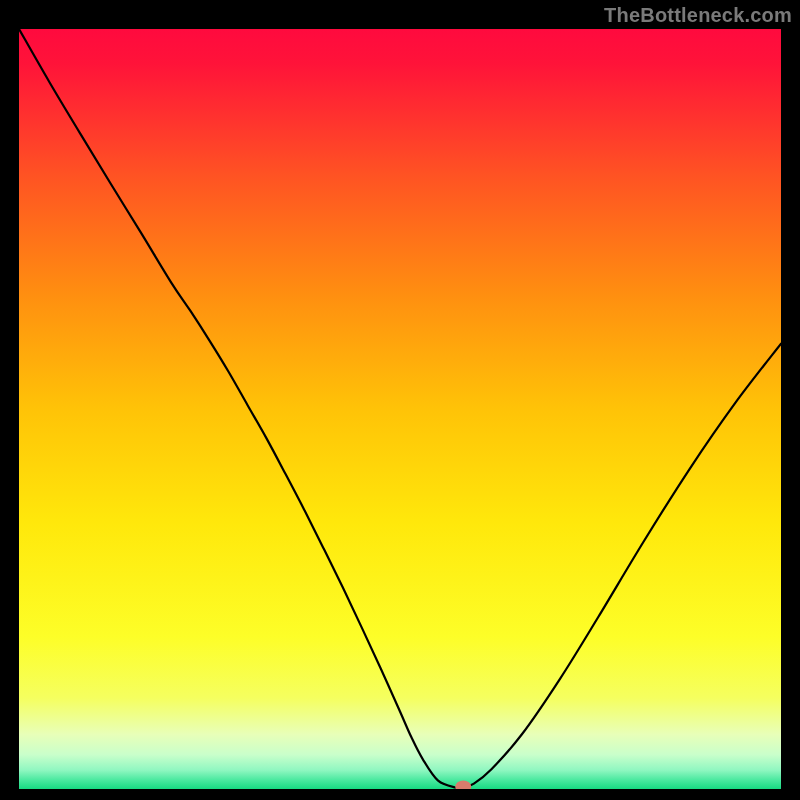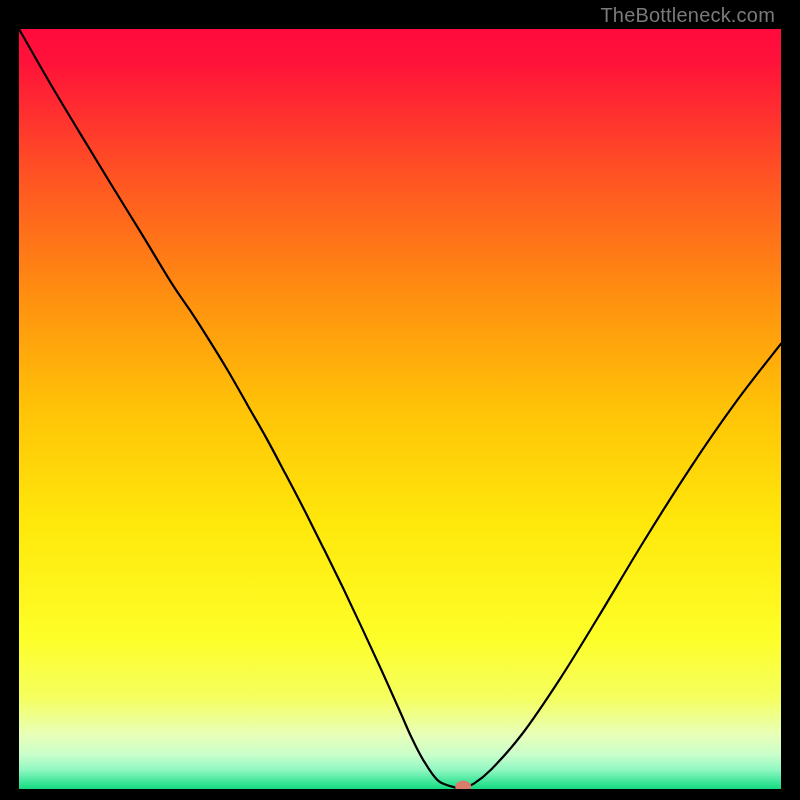--- a/index.html
+++ b/index.html
@@ -12,24 +12,24 @@
   }
   .stage {
     position: relative;
     width: 800px;
     height: 800px;
     background: #000000;
   }
   .watermark {
     position: absolute;
     top: 4px;
-    right: 25px;
+    right: 8px;
     font-family: Arial, Helvetica, sans-serif;
     font-size: 20px;
-    font-weight: 400;
+    font-weight: 700;
     color: #7a7a7a;
     letter-spacing: 0.2px;
   }
   .plot-frame {
     position: absolute;
     left: 19px;
     top: 29px;
     width: 762px;
     height: 760px;
     background: #000000;

